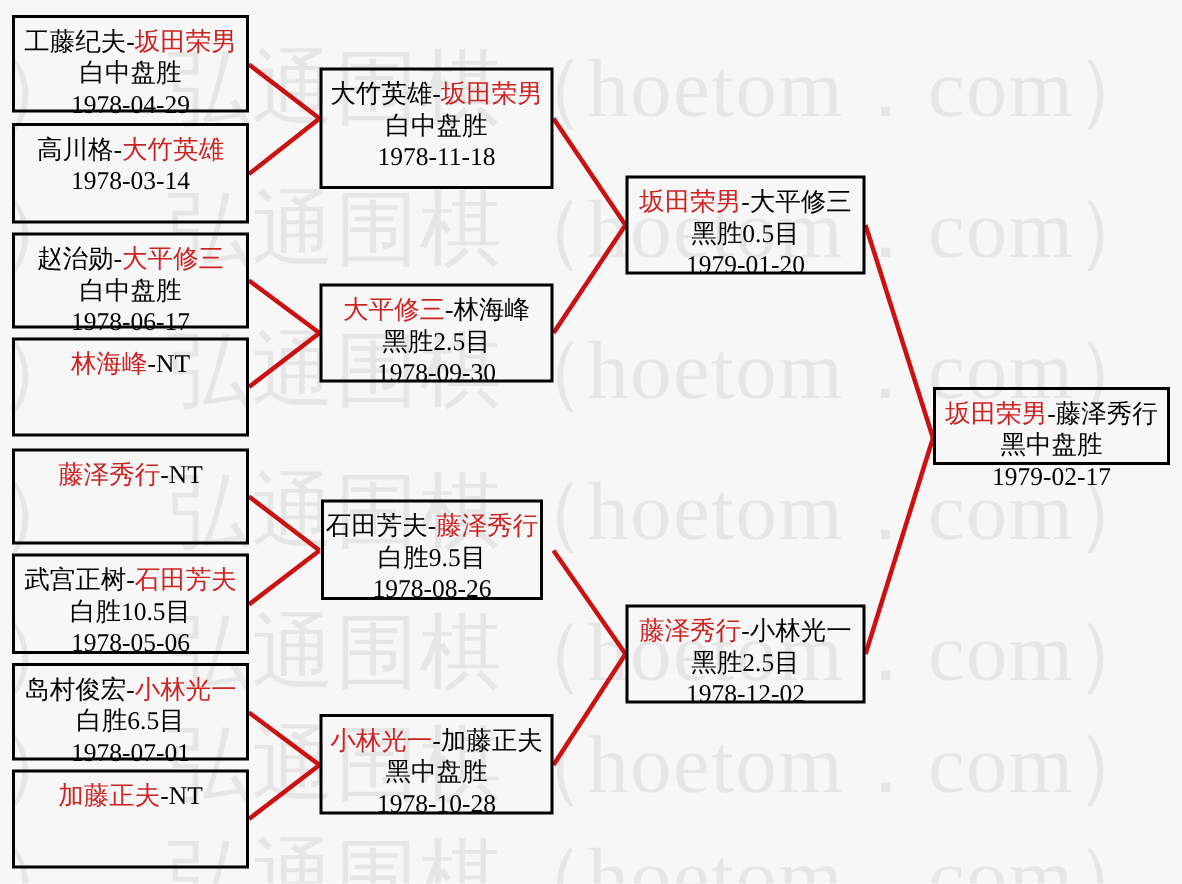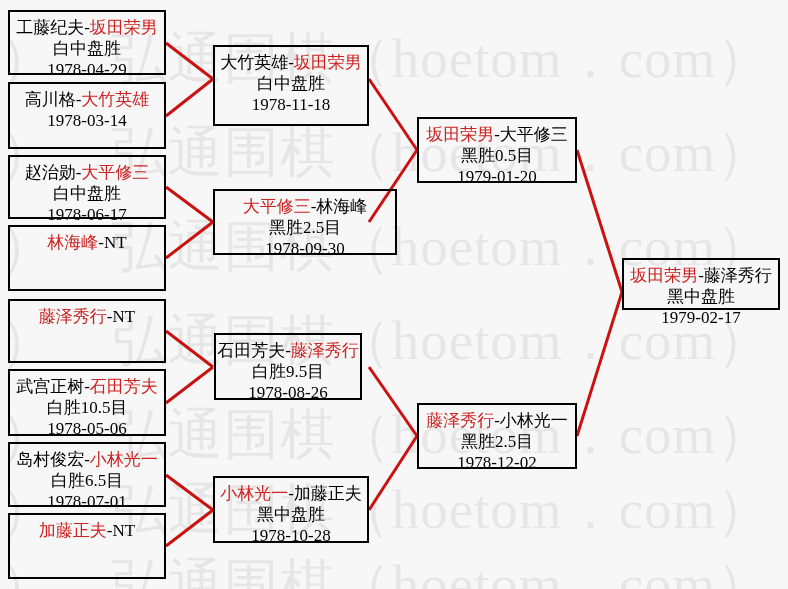--- a/index.html
+++ b/index.html
@@ -101,21 +101,21 @@
     <div class="l1"><span class="blk"></span><span class="red">加藤正夫</span><span class="blk">-NT</span></div>
     <div class="l2"></div>
     <div class="l3"></div>
   </div>
 
   <div class="box" style="left:213px;top:45px;width:156px;height:81px">
     <div class="l1"><span class="blk">大竹英雄-</span><span class="red">坂田荣男</span><span class="blk"></span></div>
     <div class="l2">白中盘胜</div>
     <div class="l3">1978-11-18</div>
   </div>
-  <div class="box" style="left:213px;top:189px;width:184px;height:66px">
+  <div class="box" style="left:213px;top:189px;width:156px;height:66px">
     <div class="l1"><span class="red">大平修三</span><span class="blk">-林海峰</span></div>
     <div class="l2">黑胜2.5目</div>
     <div class="l3">1978-09-30</div>
   </div>
   <div class="box" style="left:214px;top:333px;width:148px;height:67px">
     <div class="l1"><span class="blk">石田芳夫-</span><span class="red">藤泽秀行</span><span class="blk"></span></div>
     <div class="l2">白胜9.5目</div>
     <div class="l3">1978-08-26</div>
   </div>
   <div class="box" style="left:213px;top:476px;width:156px;height:67px">

